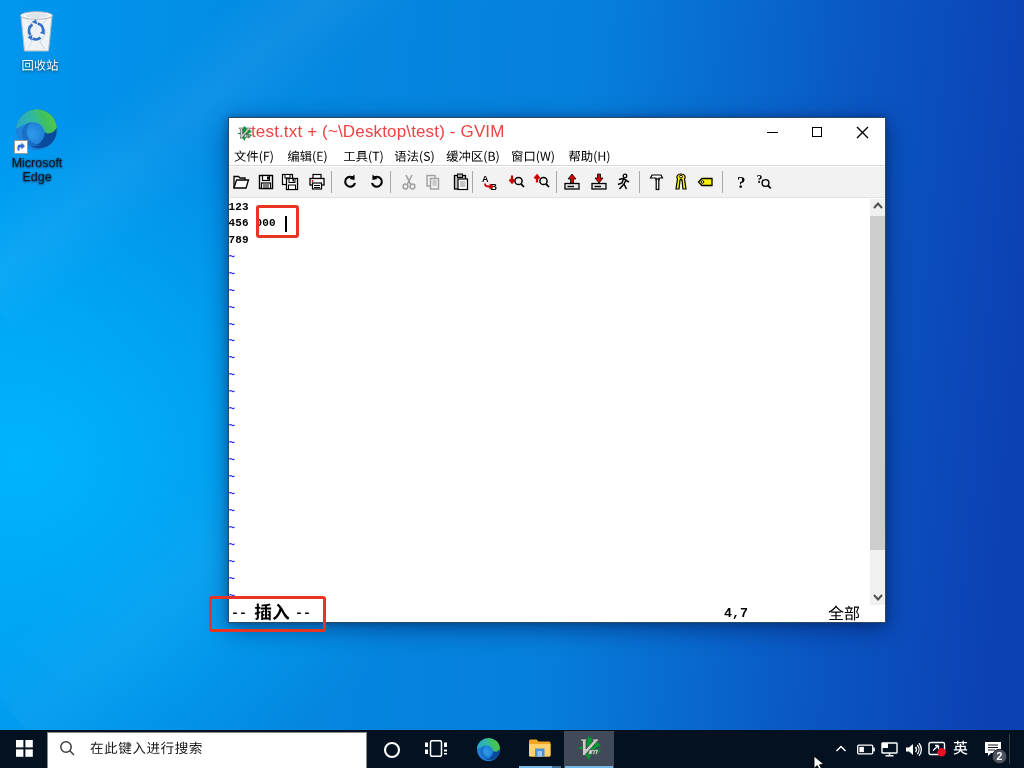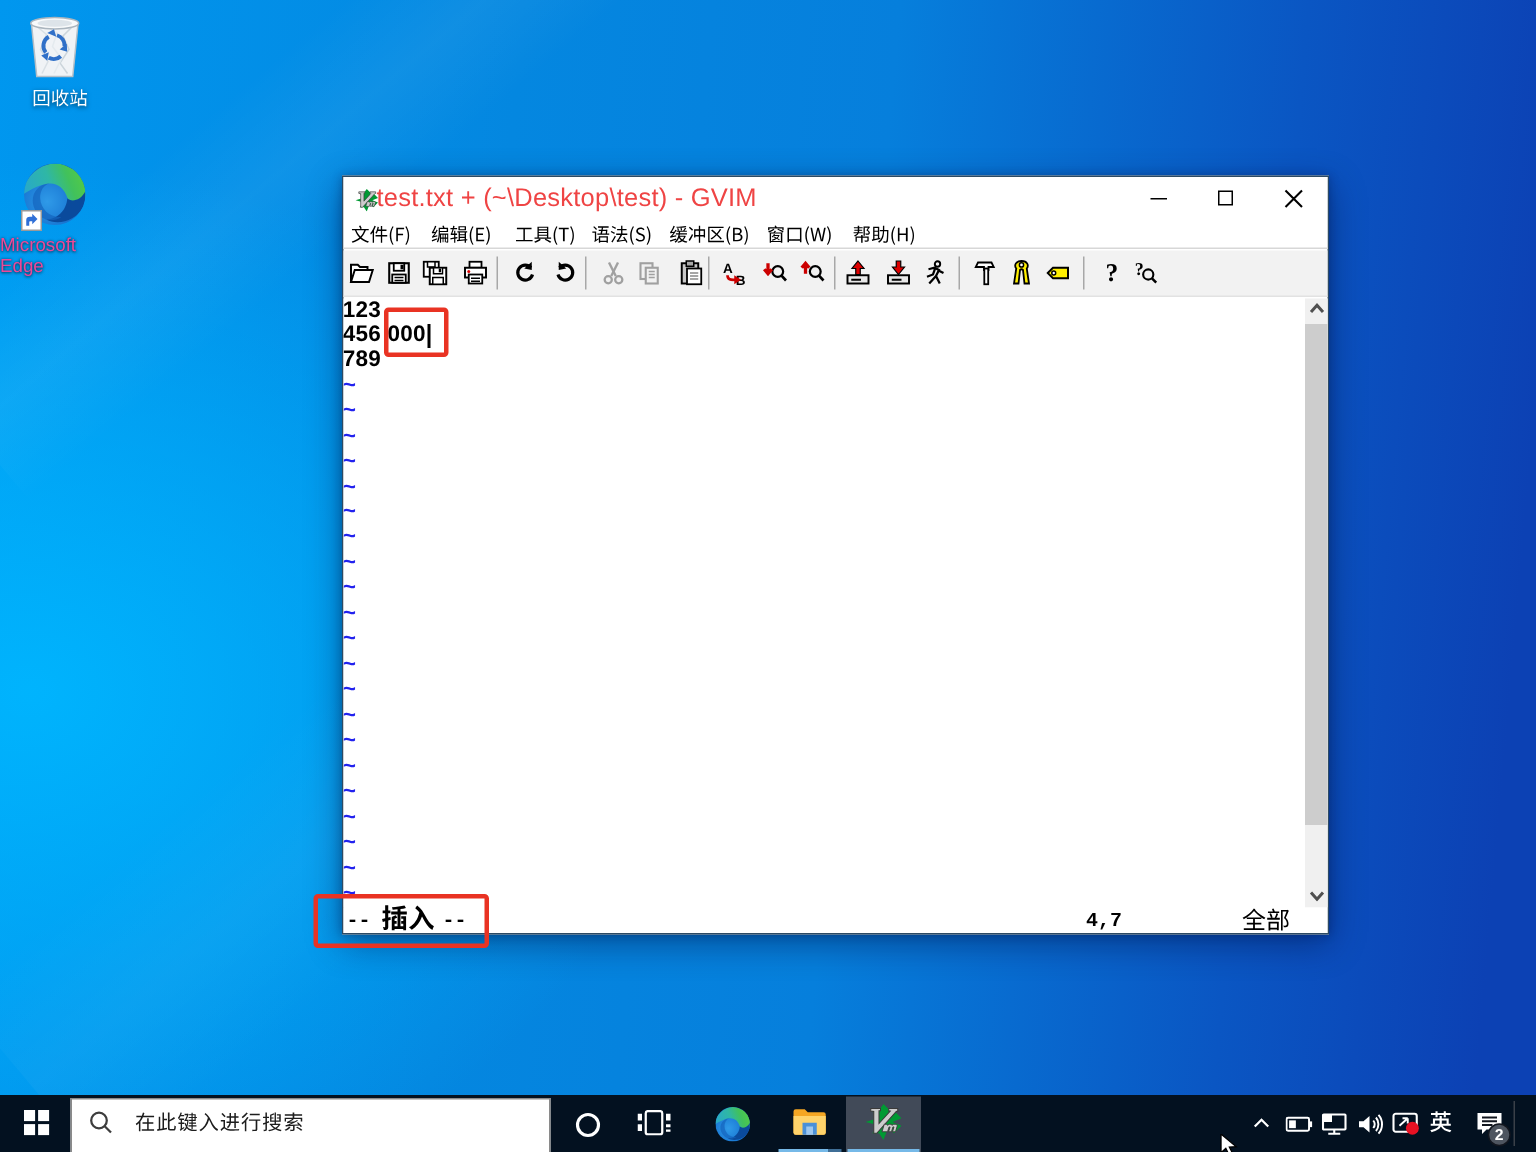--- a/index.html
+++ b/index.html
@@ -1,30 +1,30 @@
 <!DOCTYPE html>
 <html><head><meta charset="utf-8"><style>
 *{margin:0;padding:0;box-sizing:border-box}
 html,body{width:1024px;height:768px;overflow:hidden;font-family:"Liberation Sans",sans-serif}
 #desk{position:absolute;inset:0;background:
  radial-gradient(42% 46% at 2% 60%, rgba(0,183,255,.9) 0%, rgba(0,180,253,.45) 55%, rgba(0,180,253,0) 100%),
  linear-gradient(95deg, #0097ef 0%, #0487e0 32%, #067fdc 55%, #0a56c3 80%, #0c41b4 96%);}
 .ray{position:absolute;background:linear-gradient(to bottom,rgba(255,255,255,0),rgba(255,255,255,.05),rgba(255,255,255,0));}
-.dlabel{position:absolute;color:#ec4899;font-size:12.5px;text-align:left;text-shadow:0 1px 2px rgba(0,0,0,.55),0 0 2px rgba(0,0,0,.4)}
+.dlabel{position:absolute;color:#0f172a;font-size:12.5px;text-align:center;text-shadow:0 1px 2px rgba(0,0,0,.55),0 0 2px rgba(0,0,0,.4)}
 #win{position:absolute;left:228px;top:117px;width:658px;height:505.5px;background:#fff;border:1px solid #2d4a63;box-shadow:0 6px 22px rgba(0,10,60,.45),0 0 6px rgba(0,20,70,.35)}
 #title{position:absolute;left:0;top:0;width:100%;height:28px;background:#fff;color:#000;font-size:12.5px}
 #menu{position:absolute;left:0;top:28px;width:100%;height:19.5px;background:#fff;border-bottom:1px solid #d7d7d7}
 #tbar{position:absolute;left:0;top:48.5px;width:100%;height:31px;background:#f2f2f2;border-bottom:1px solid #e2e2e2}
 .tbi{position:absolute;top:6.5px}
 .tsep{position:absolute;top:4px;height:22px;width:1px;background:#a8a8a8}
 #edit{position:absolute;left:0;top:80.5px;width:100%;height:406.5px;background:#fff;overflow:hidden}
 #sbar{position:absolute;right:0;top:80.5px;width:15.5px;height:406.5px;background:#f0f0f0}
 #thumb{position:absolute;left:0.5px;top:17px;width:14.5px;height:334px;background:#cdcdcd}
 #status{position:absolute;left:0;top:487px;width:100%;height:16.5px;background:#fff;font-family:"Liberation Mono",monospace;font-weight:bold;font-size:13.3px;color:#000}
-.mono{font-family:Liberation Sans, sans-serif;font-weight:bold;font-size:15px;line-height:16.93px;color:#000;letter-spacing:0.15px}
+.mono{font-family:Liberation Mono, monospace;font-weight:bold;font-size:11px;line-height:16.93px;color:#000;letter-spacing:0.15px}
 .tilde{color:#2222ee}
 .redbox{position:absolute;border:3.5px solid #e93323;border-radius:3px;z-index:50}
 #taskbar{position:absolute;left:0;top:730px;width:1024px;height:38px;background:#031120}
 #search{position:absolute;left:47px;top:731.5px;width:320px;height:36.5px;background:#fff;border:1px solid #8a8a8a;border-bottom:none}
 #gvbtn{position:absolute;left:564px;top:730.5px;width:50px;height:37.5px;background:#414a58}
 .uline{position:absolute;top:765.5px;height:2.5px;background:#76b9e8}
 </style></head><body>
 <div id="desk"></div>
 <div class="ray" style="left:-80px;top:60px;width:520px;height:120px;transform:rotate(-40deg)"></div>
 <div class="ray" style="left:-60px;top:420px;width:700px;height:160px;transform:rotate(-40deg);opacity:.7"></div>

